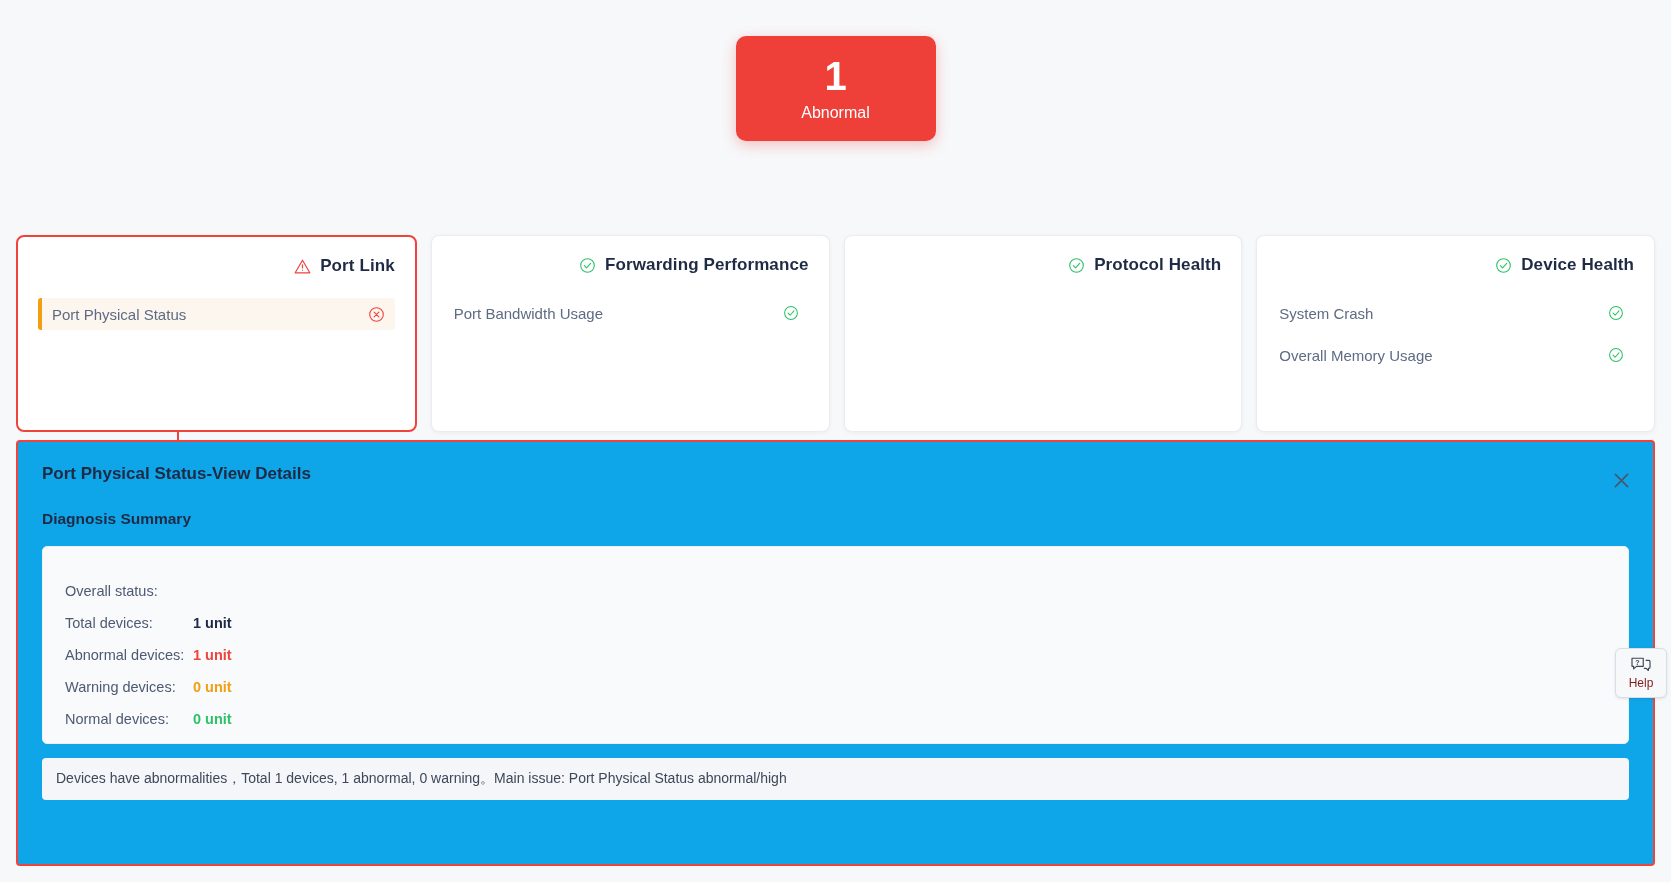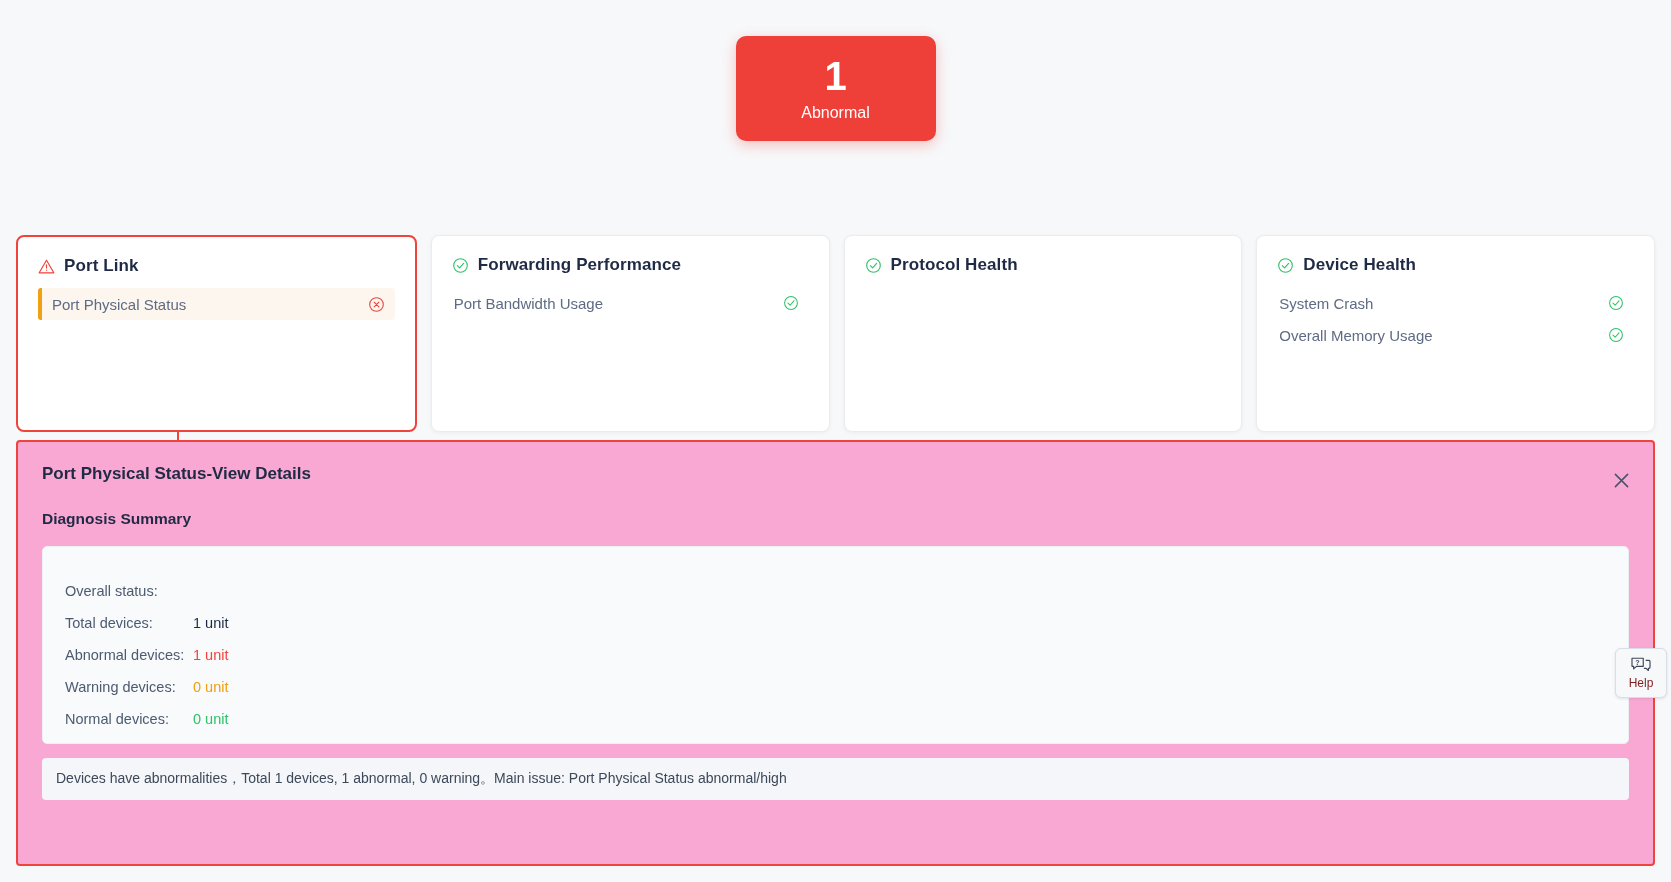--- a/index.html
+++ b/index.html
@@ -71,37 +71,38 @@
   .card.alert {
     border: 2px solid #f0433c;
     box-shadow: none;
   }
   .card-head {
     display: flex;
     align-items: center;
     gap: 9px;
     height: 24px;
     margin-bottom: 10px;
+    justify-content: flex-end;
   }
   .card-title {
     font-size: 17px;
     font-weight: 700;
     color: #1f2a44;
     letter-spacing: 0.1px;
   }
   .icon { display: inline-flex; align-items: center; justify-content: center; flex: none; }
 
   .card-body { display: flex; flex-direction: column; }
   .metric-row {
     display: flex;
     align-items: center;
     justify-content: space-between;
     height: 32px;
     padding: 0 10px 0 12px;
-    margin-top: 0;
+    margin-top: 10px;
     font-size: 15px;
     color: #5e6b83;
     border-radius: 3px;
     cursor: pointer;
   }
   .metric-row.bad {
     background: #fdf6ee;
     border-left: 4px solid #f0a011;
     padding-left: 10px;
   }
@@ -117,21 +118,21 @@
     height: 30px;
   }
 
   
   .detail {
     position: absolute;
     left: 16px;
     top: 440px;
     width: 1639px;
     height: 426px;
-    background: #f9a8d4;
+    background: #0ea5e9;
     border: 2px solid #f0433c;
     border-radius: 4px;
     padding: 22px 24px 0 24px;
   }
   .detail-title {
     font-size: 17px;
     font-weight: 700;
     color: #1f2a44;
     margin-bottom: 26px;
   }
@@ -163,21 +164,21 @@
     display: flex;
     align-items: flex-end;
     height: 32px;
     font-size: 14.5px;
   }
   .kv .k {
     width: 128px;
     color: #4d5a70;
     flex: none;
   }
-  .kv .v { font-weight: 400; }
+  .kv .v { font-weight: 700; }
   .v-neutral { color: #1f2a44; }
   .v-danger  { color: #f0433c; }
   .v-warn    { color: #f0a011; }
   .v-ok      { color: #2ec268; }
 
   .notice-bar {
     margin-top: 14px;
     background: #f4f6f9;
     border-radius: 4px;
     height: 42px;

